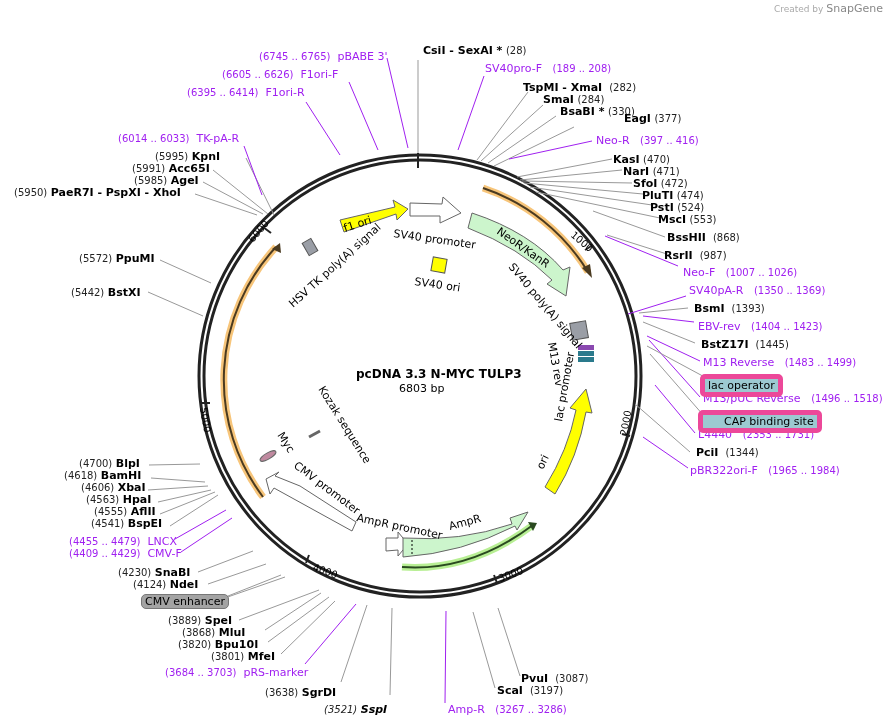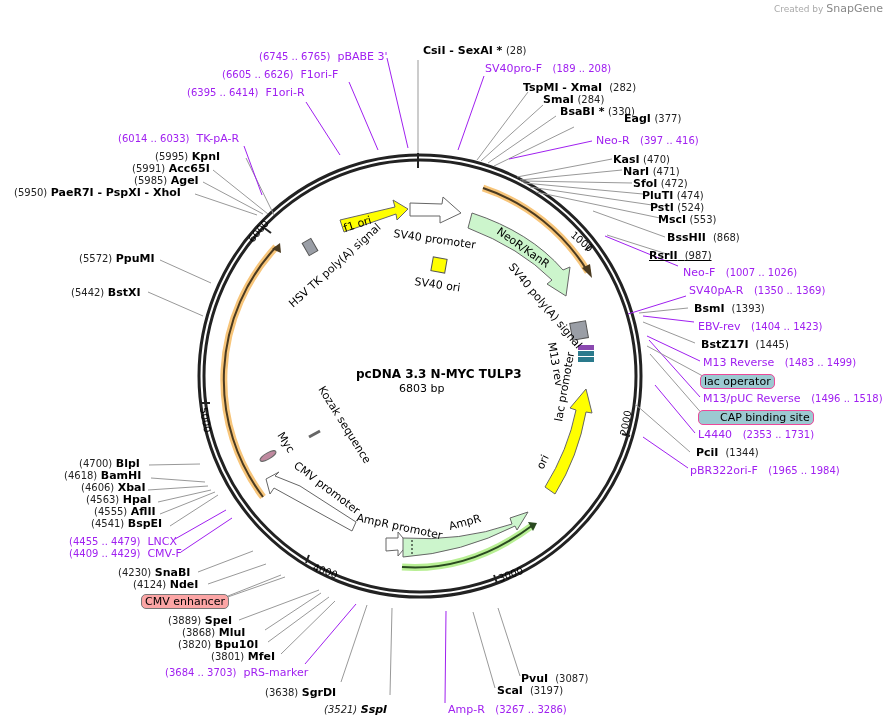--- a/index.html
+++ b/index.html
@@ -3,22 +3,22 @@
 <meta charset="utf-8">
 <style>
   html,body{margin:0;padding:0;background:#fff;}
   body{width:891px;height:725px;position:relative;overflow:hidden;font-family:"DejaVu Sans","Liberation Sans",sans-serif;}
   #map{position:absolute;left:0;top:0;}
   .lbl{position:absolute;white-space:nowrap;font-size:11px;line-height:13px;}
   .enz{font-weight:bold;color:#000;font-size:11px;}
   .pos{color:#222;font-size:10px;font-weight:normal;}
   .primer{color:#a020f0;}
   .primer .pos{color:#a020f0;}
-  .feat-box{border:1px solid #ec4899;background:#9cc9d1;border-radius:5px;padding:0 3px;color:#000;font-size:11px;}
-  .feat-box-w{border:1px solid #777;background:#fca5a5;border-radius:5px;padding:0 3px;color:#000;font-size:11px;}
+  .feat-box{border:5px solid #ec4899;background:#9cc9d1;border-radius:5px;padding:0 3px;color:#000;font-size:11px;}
+  .feat-box-w{border:1px solid #777;background:#a3a3a3;border-radius:5px;padding:0 3px;color:#000;font-size:11px;}
   .credit{position:absolute;right:8px;top:2px;font-size:9px;color:#aaa;}
   .credit b{font-weight:normal;color:#888;font-size:11px;}
 </style>
 </head>
 <body>
 
 <div class="credit">
   <span>Created by</span>
   <b>SnapGene</b>
 </div>
@@ -171,21 +171,21 @@
 <div class="lbl" style="left:543px;top:93px;"><span class="enz">SmaI</span> <span class="pos">(284)</span></div>
 <div class="lbl" style="left:560px;top:105px;"><span class="enz">BsaBI *</span> <span class="pos">(330)</span></div>
 <div class="lbl" style="left:576px;top:112px;margin-left:48px;"><span class="enz">EagI</span> <span class="pos">(377)</span></div>
 <div class="lbl" style="left:613px;top:153px;"><span class="enz">KasI</span> <span class="pos">(470)</span></div>
 <div class="lbl" style="left:623px;top:165px;"><span class="enz">NarI</span> <span class="pos">(471)</span></div>
 <div class="lbl" style="left:633px;top:177px;"><span class="enz">SfoI</span> <span class="pos">(472)</span></div>
 <div class="lbl" style="left:642px;top:189px;"><span class="enz">PluTI</span> <span class="pos">(474)</span></div>
 <div class="lbl" style="left:650px;top:201px;"><span class="enz">PstI</span> <span class="pos">(524)</span></div>
 <div class="lbl" style="left:658px;top:213px;"><span class="enz">MscI</span> <span class="pos">(553)</span></div>
 <div class="lbl" style="left:667px;top:231px;"><span class="enz">BssHII</span>&nbsp; <span class="pos">(868)</span></div>
-<div class="lbl" style="left:649px;top:249px;text-decoration:underline;"><span class="enz">RsrII</span>&nbsp; <span class="pos">(987)</span></div>
+<div class="lbl" style="left:664px;top:249px;"><span class="enz">RsrII</span>&nbsp; <span class="pos">(987)</span></div>
 <div class="lbl" style="left:694px;top:302px;"><span class="enz">BsmI</span>&nbsp; <span class="pos">(1393)</span></div>
 <div class="lbl" style="left:701px;top:338px;text-align:center;"><span class="enz">BstZ17I</span>&nbsp; <span class="pos">(1445)</span></div>
 <div class="lbl" style="left:696px;top:446px;"><span class="enz">PciI</span>&nbsp; <span class="pos">(1344)</span></div>
 <div class="lbl" style="left:521px;top:672px;"><span class="enz">PvuI</span>&nbsp; <span class="pos">(3087)</span></div>
 <div class="lbl" style="left:497px;top:684px;"><span class="enz">ScaI</span>&nbsp; <span class="pos">(3197)</span></div>
 
 <div class="lbl" style="left:155px;top:150px;"><span class="pos">(5995)</span> <span class="enz">KpnI</span></div>
 <div class="lbl" style="left:132px;top:162px;"><span class="pos">(5991)</span> <span class="enz">Acc65I</span></div>
 <div class="lbl" style="left:134px;top:174px;"><span class="pos">(5985)</span> <span class="enz">AgeI</span></div>
 <div class="lbl" style="left:14px;top:186px;"><span class="pos">(5950)</span> <span class="enz">PaeR7I  - PspXI  - XhoI</span></div>

